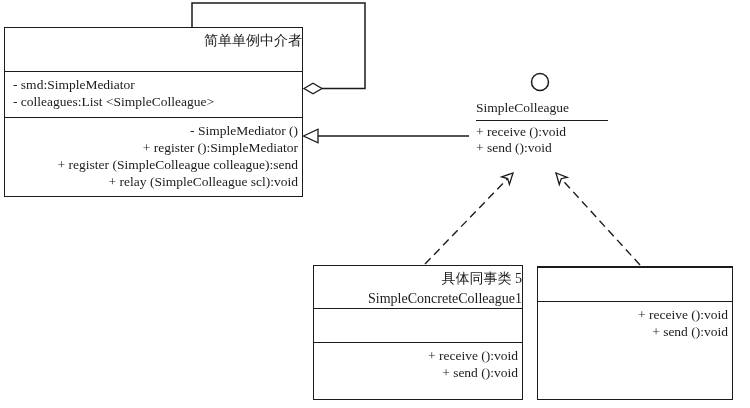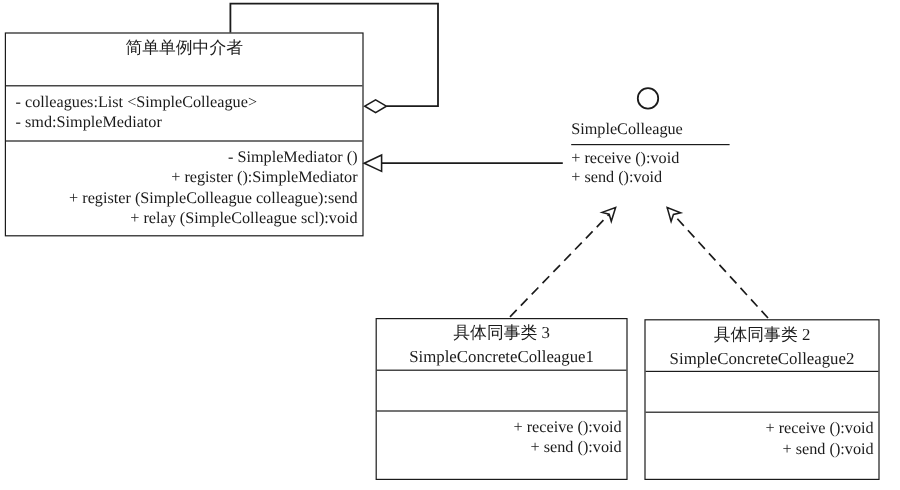--- a/index.html
+++ b/index.html
@@ -5,21 +5,21 @@
   html,body{margin:0;padding:0;background:#fff;}
   #canvas{
     position:relative;width:750px;height:408px;background:#fff;overflow:hidden;
     font-family:"Liberation Serif","DejaVu Serif",serif;color:#1b1b1b;
   }
   #connectors{position:absolute;left:0;top:0;pointer-events:none;}
   .uml-class{
     position:absolute;box-sizing:border-box;border:1.6px solid #1b1b1b;background:#fff;
     display:flex;flex-direction:column;
   }
-  .uml-title{box-sizing:border-box;text-align:center;padding-top:3px;}
+  .uml-title{box-sizing:border-box;text-align:right;padding-top:3px;}
   .uml-title .t-cn{font-size:14px;line-height:20px;}
   .uml-title .t-en{font-size:14px;line-height:19px;}
   .uml-sec{box-sizing:border-box;border-top:1.6px solid #1b1b1b;padding:4px 4px 0 8px;}
   .cls-line{font-size:13.5px;line-height:17px;white-space:nowrap;}
   .grow{flex:1 1 auto;text-align:right;}
   
   #interface{
     position:absolute;left:476px;top:97px;width:132px;text-align:left;
   }
   #interface .if-name{
@@ -31,56 +31,52 @@
 </head>
 <body>
 
 <div id="canvas">
 
   <div class="uml-class" style="left:4px;top:27px;width:299px;height:170px;">
     <div class="uml-title" style="height:43px;">
       <div class="t-cn">简单单例中介者</div>
     </div>
     <div class="uml-sec" style="height:46px;">
+      <div class="cls-line">- smd:SimpleMediator</div>
       <div class="cls-line">- colleagues:List &lt;SimpleColleague&gt;</div>
-      <div class="cls-line">- smd:SimpleMediator</div>
     </div>
     <div class="uml-sec grow">
       <div class="cls-line">- SimpleMediator ()</div>
       <div class="cls-line">+ register ():SimpleMediator</div>
       <div class="cls-line">+ register (SimpleColleague colleague):send</div>
       <div class="cls-line">+ relay (SimpleColleague scl):void</div>
     </div>
   </div>
 
   <div id="interface">
     <div class="if-name">SimpleColleague</div>
     <div class="if-methods">
       <div class="cls-line">+ receive ():void</div>
       <div class="cls-line">+ send ():void</div>
     </div>
   </div>
 
   <div class="uml-class" style="left:313px;top:265px;width:210px;height:135px;">
     <div class="uml-title" style="height:42px;">
-      <div class="t-cn">具体同事类 3</div>
+      <div class="t-cn">具体同事类 5</div>
       <div class="t-en">SimpleConcreteColleague1</div>
     </div>
     <div class="uml-sec" style="height:34px;"></div>
     <div class="uml-sec grow">
       <div class="cls-line">+ receive ():void</div>
       <div class="cls-line">+ send ():void</div>
     </div>
   </div>
 
   <div class="uml-class" style="left:537px;top:266px;width:196px;height:134px;">
-    <div class="uml-title" style="height:42px;">
-      <div class="t-cn">具体同事类 2</div>
-      <div class="t-en">SimpleConcreteColleague2</div>
-    </div>
     <div class="uml-sec" style="height:34px;"></div>
     <div class="uml-sec grow">
       <div class="cls-line">+ receive ():void</div>
       <div class="cls-line">+ send ():void</div>
     </div>
   </div>
 
   <svg id="connectors" width="750" height="408" viewBox="0 0 750 408">
     <defs>
       <marker id="openArrow" viewBox="0 0 14 14" refX="12" refY="7" markerWidth="15" markerHeight="15" orient="auto" markerUnits="userSpaceOnUse">

